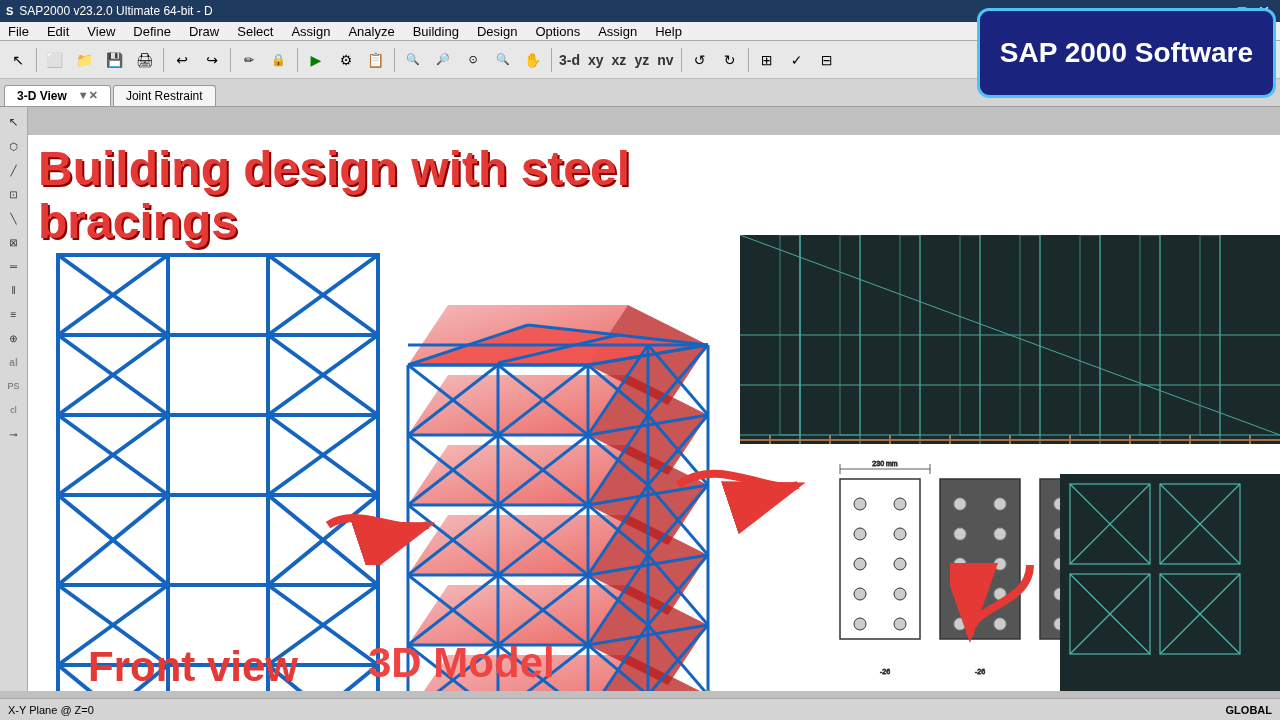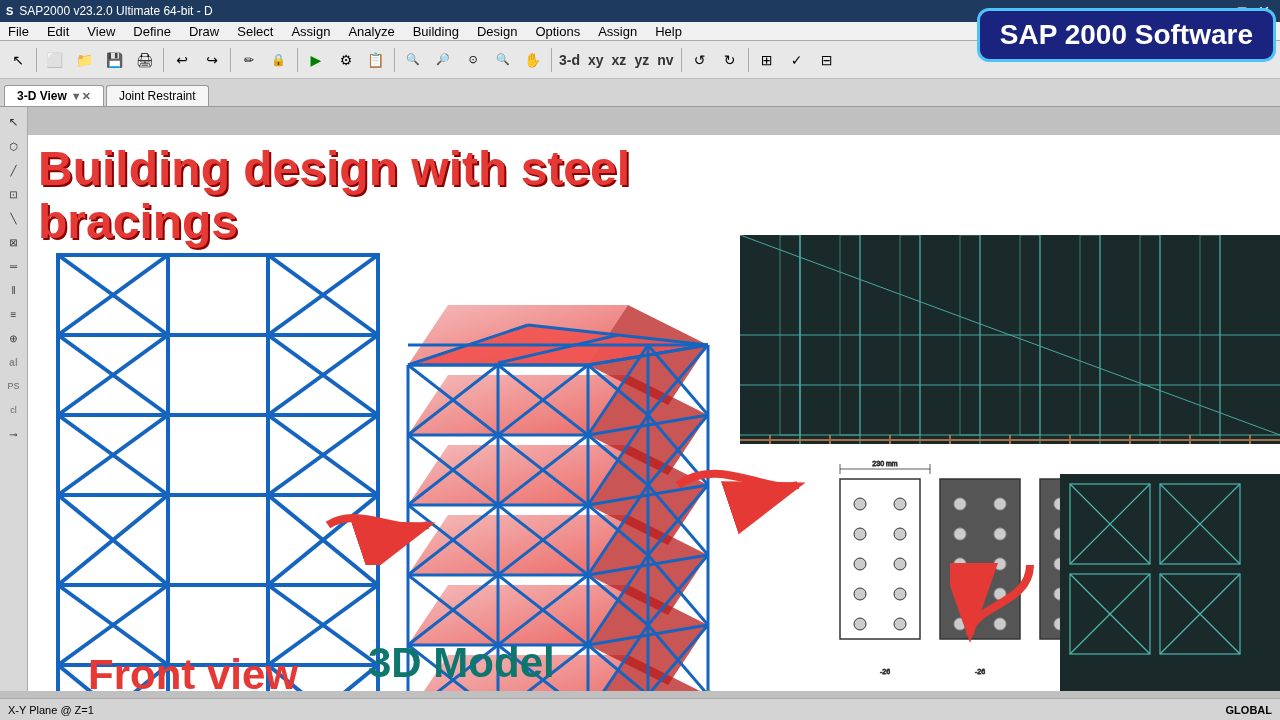--- a/index.html
+++ b/index.html
@@ -82,21 +82,21 @@
 
     
     #sap-badge {
       position: absolute;
       top: 8px;
       right: 4px;
       background: #1a237e;
       color: white;
       font-size: 28px;
       font-weight: 900;
-      padding: 8px 20px;
+      padding: 26px 20px;
       border-radius: 12px;
       border: 3px solid #4fc3f7;
       z-index: 100;
       white-space: nowrap;
     }
 
     
     #tab-area {
       background: #d4d4d4;
       height: 28px;
@@ -108,22 +108,22 @@
     }
     .tab {
       background: #f5f5f5;
       border: 1px solid #999;
       border-bottom: none;
       padding: 3px 12px;
       font-size: 12px;
       cursor: pointer;
       border-radius: 3px 3px 0 0;
       display: flex;
-      align-items: flex-end;
-      gap: 4px;
+      align-items: flex-start;
+      gap: 11px;
     }
     .tab.active { background: white; font-weight: bold; }
     .tab-close { font-size: 11px; color: #666; cursor: pointer; }
 
     
     #main-layout {
       display: flex;
       height: calc(720px - 22px - 26px - 38px - 28px - 22px);
       position: relative;
     }
@@ -214,32 +214,32 @@
       width: 540px;
       height: 310px;
       background: #2a3a3a;
       overflow: hidden;
     }
 
     
     #front-view-label {
       position: absolute;
       left: 60px;
-      bottom: 20px;
+      bottom: 28px;
       font-size: 42px;
       font-weight: 900;
       color: #e53935;
     }
     #model-3d-label {
       position: absolute;
       left: 340px;
       bottom: 32px;
       font-size: 42px;
       font-weight: 900;
-      color: #0f766e;
+      color: #ef4444;
     }
 
     
     #status-bar {
       position: absolute;
       bottom: 0;
       left: 0;
       right: 0;
       height: 22px;
       background: #d4d4d4;
@@ -737,15 +737,15 @@
 
       <div id="front-view-label">Front view</div>
 
       <div id="model-3d-label">3D Model</div>
 
     </div>
   </div>
 </div>
 
 <div id="status-bar" style="position:fixed; bottom:0; left:0; right:0; height:22px; background:#d4d4d4; border-top:1px solid #aaa; display:flex; align-items:center; padding:0 8px; font-size:11px;">
-  <span>X-Y Plane @ Z=1</span>
+  <span>X-Y Plane @ Z=0</span>
   <span id="status-right" style="margin-left:auto; font-weight:bold;text-align:right;">GLOBAL</span>
 </div>
 
 </body></html>

